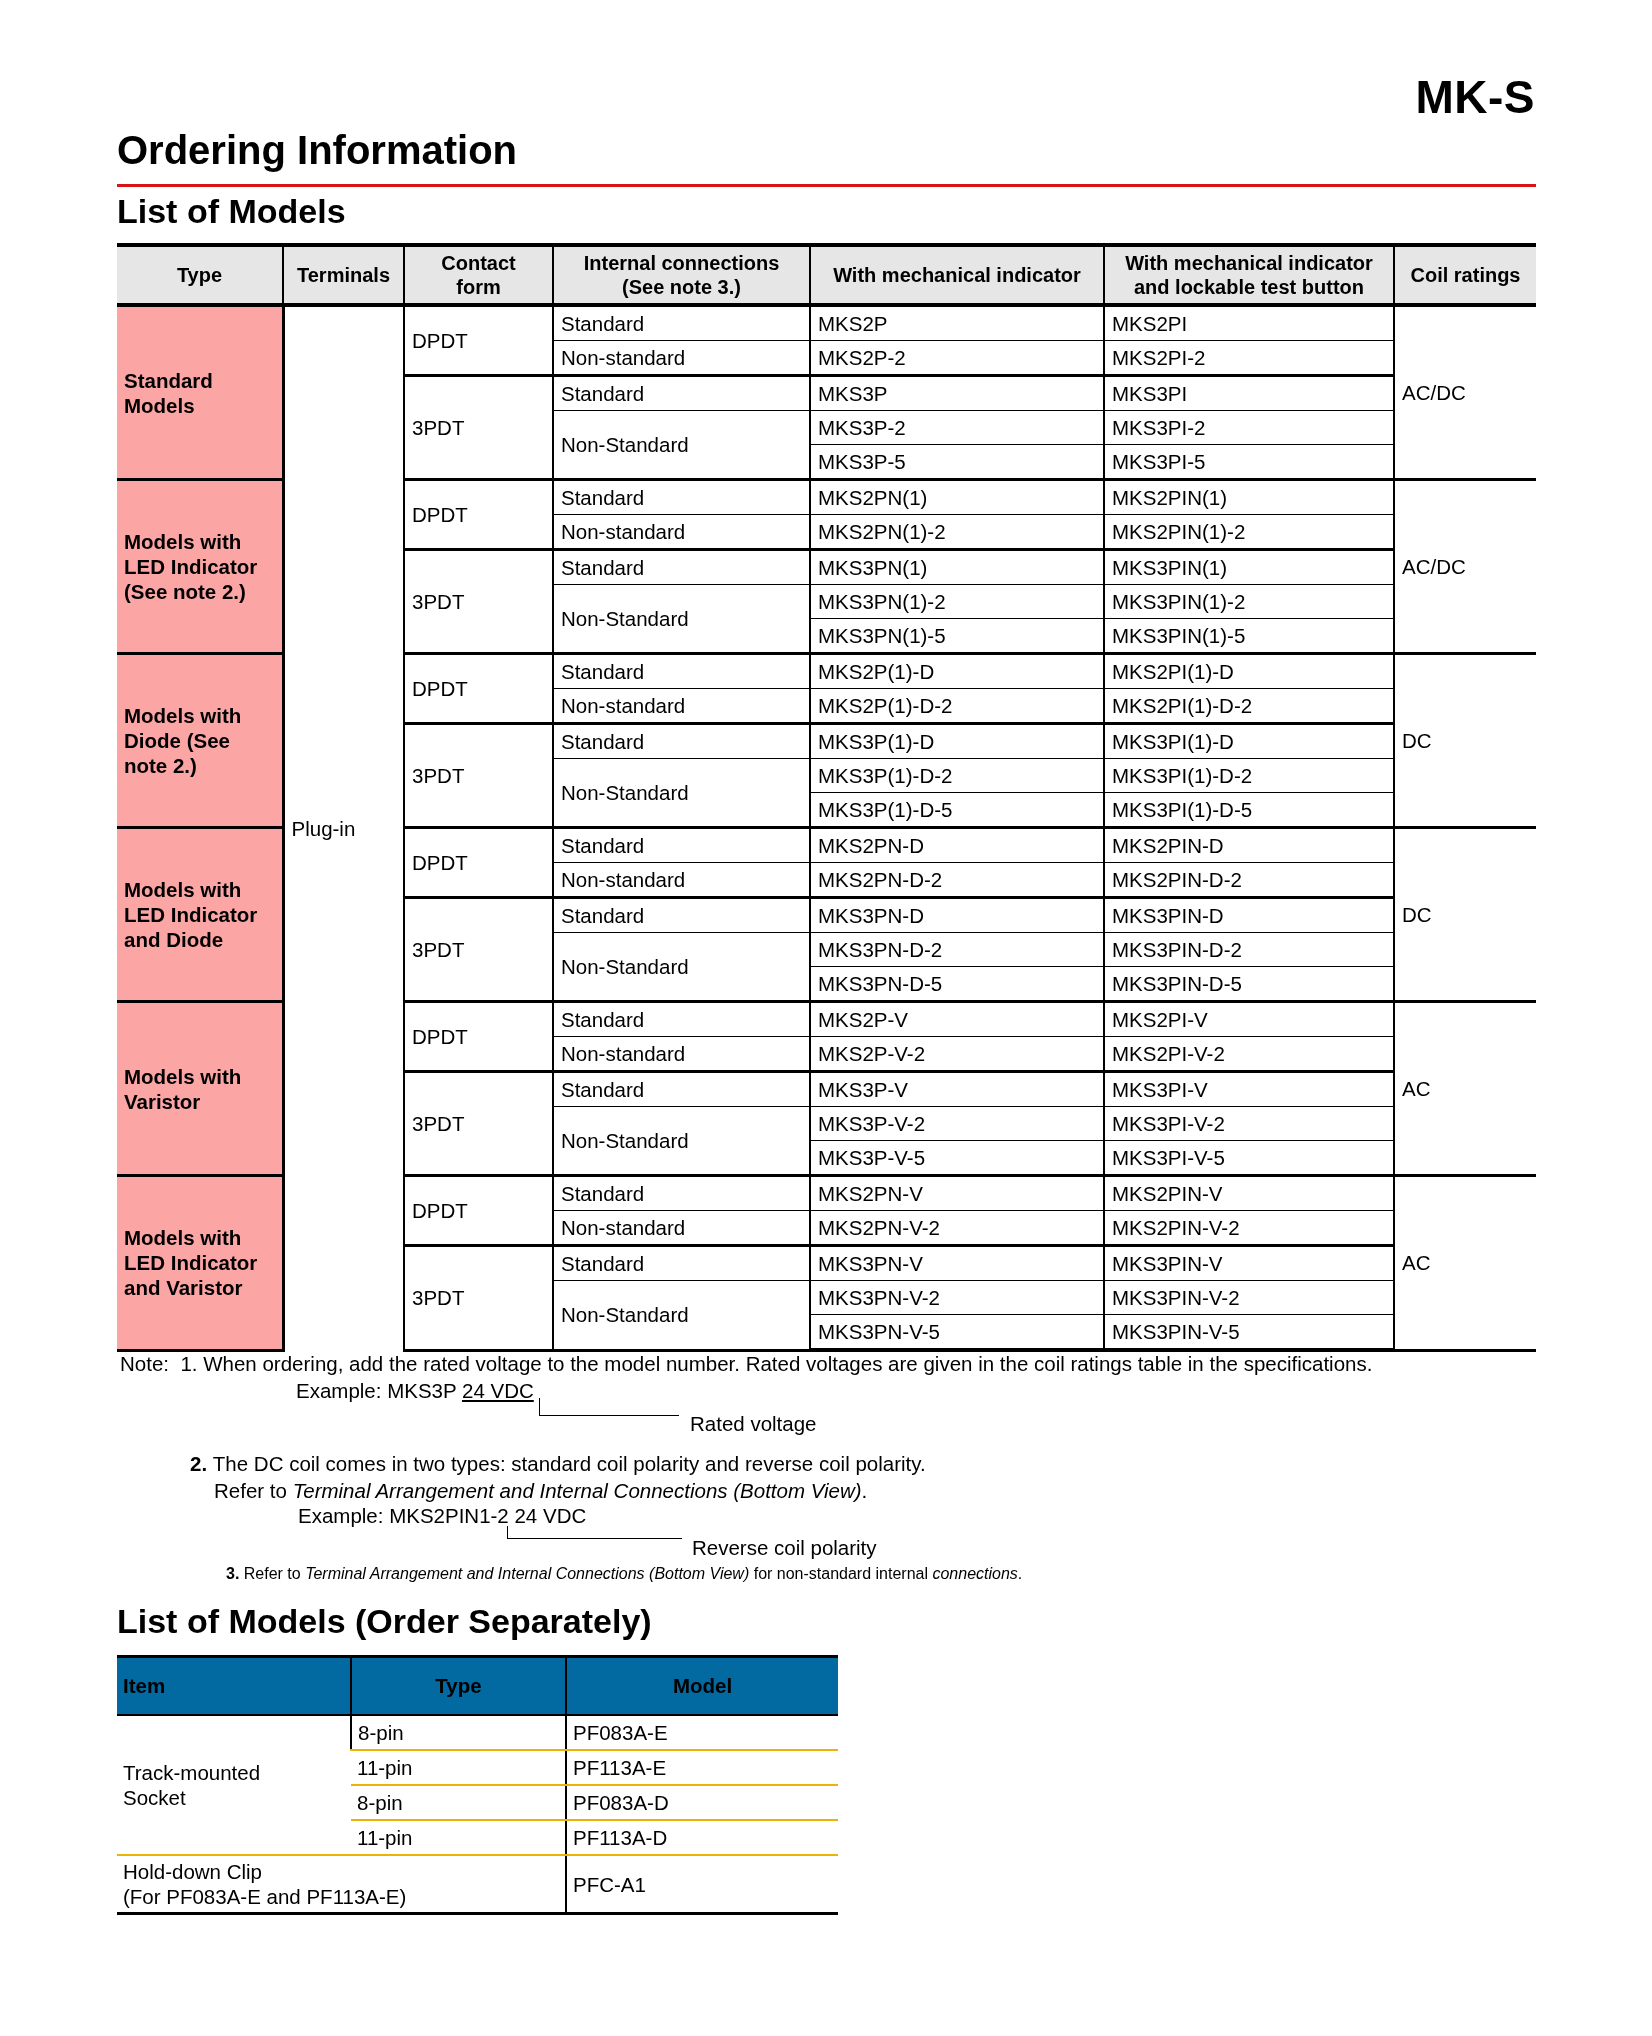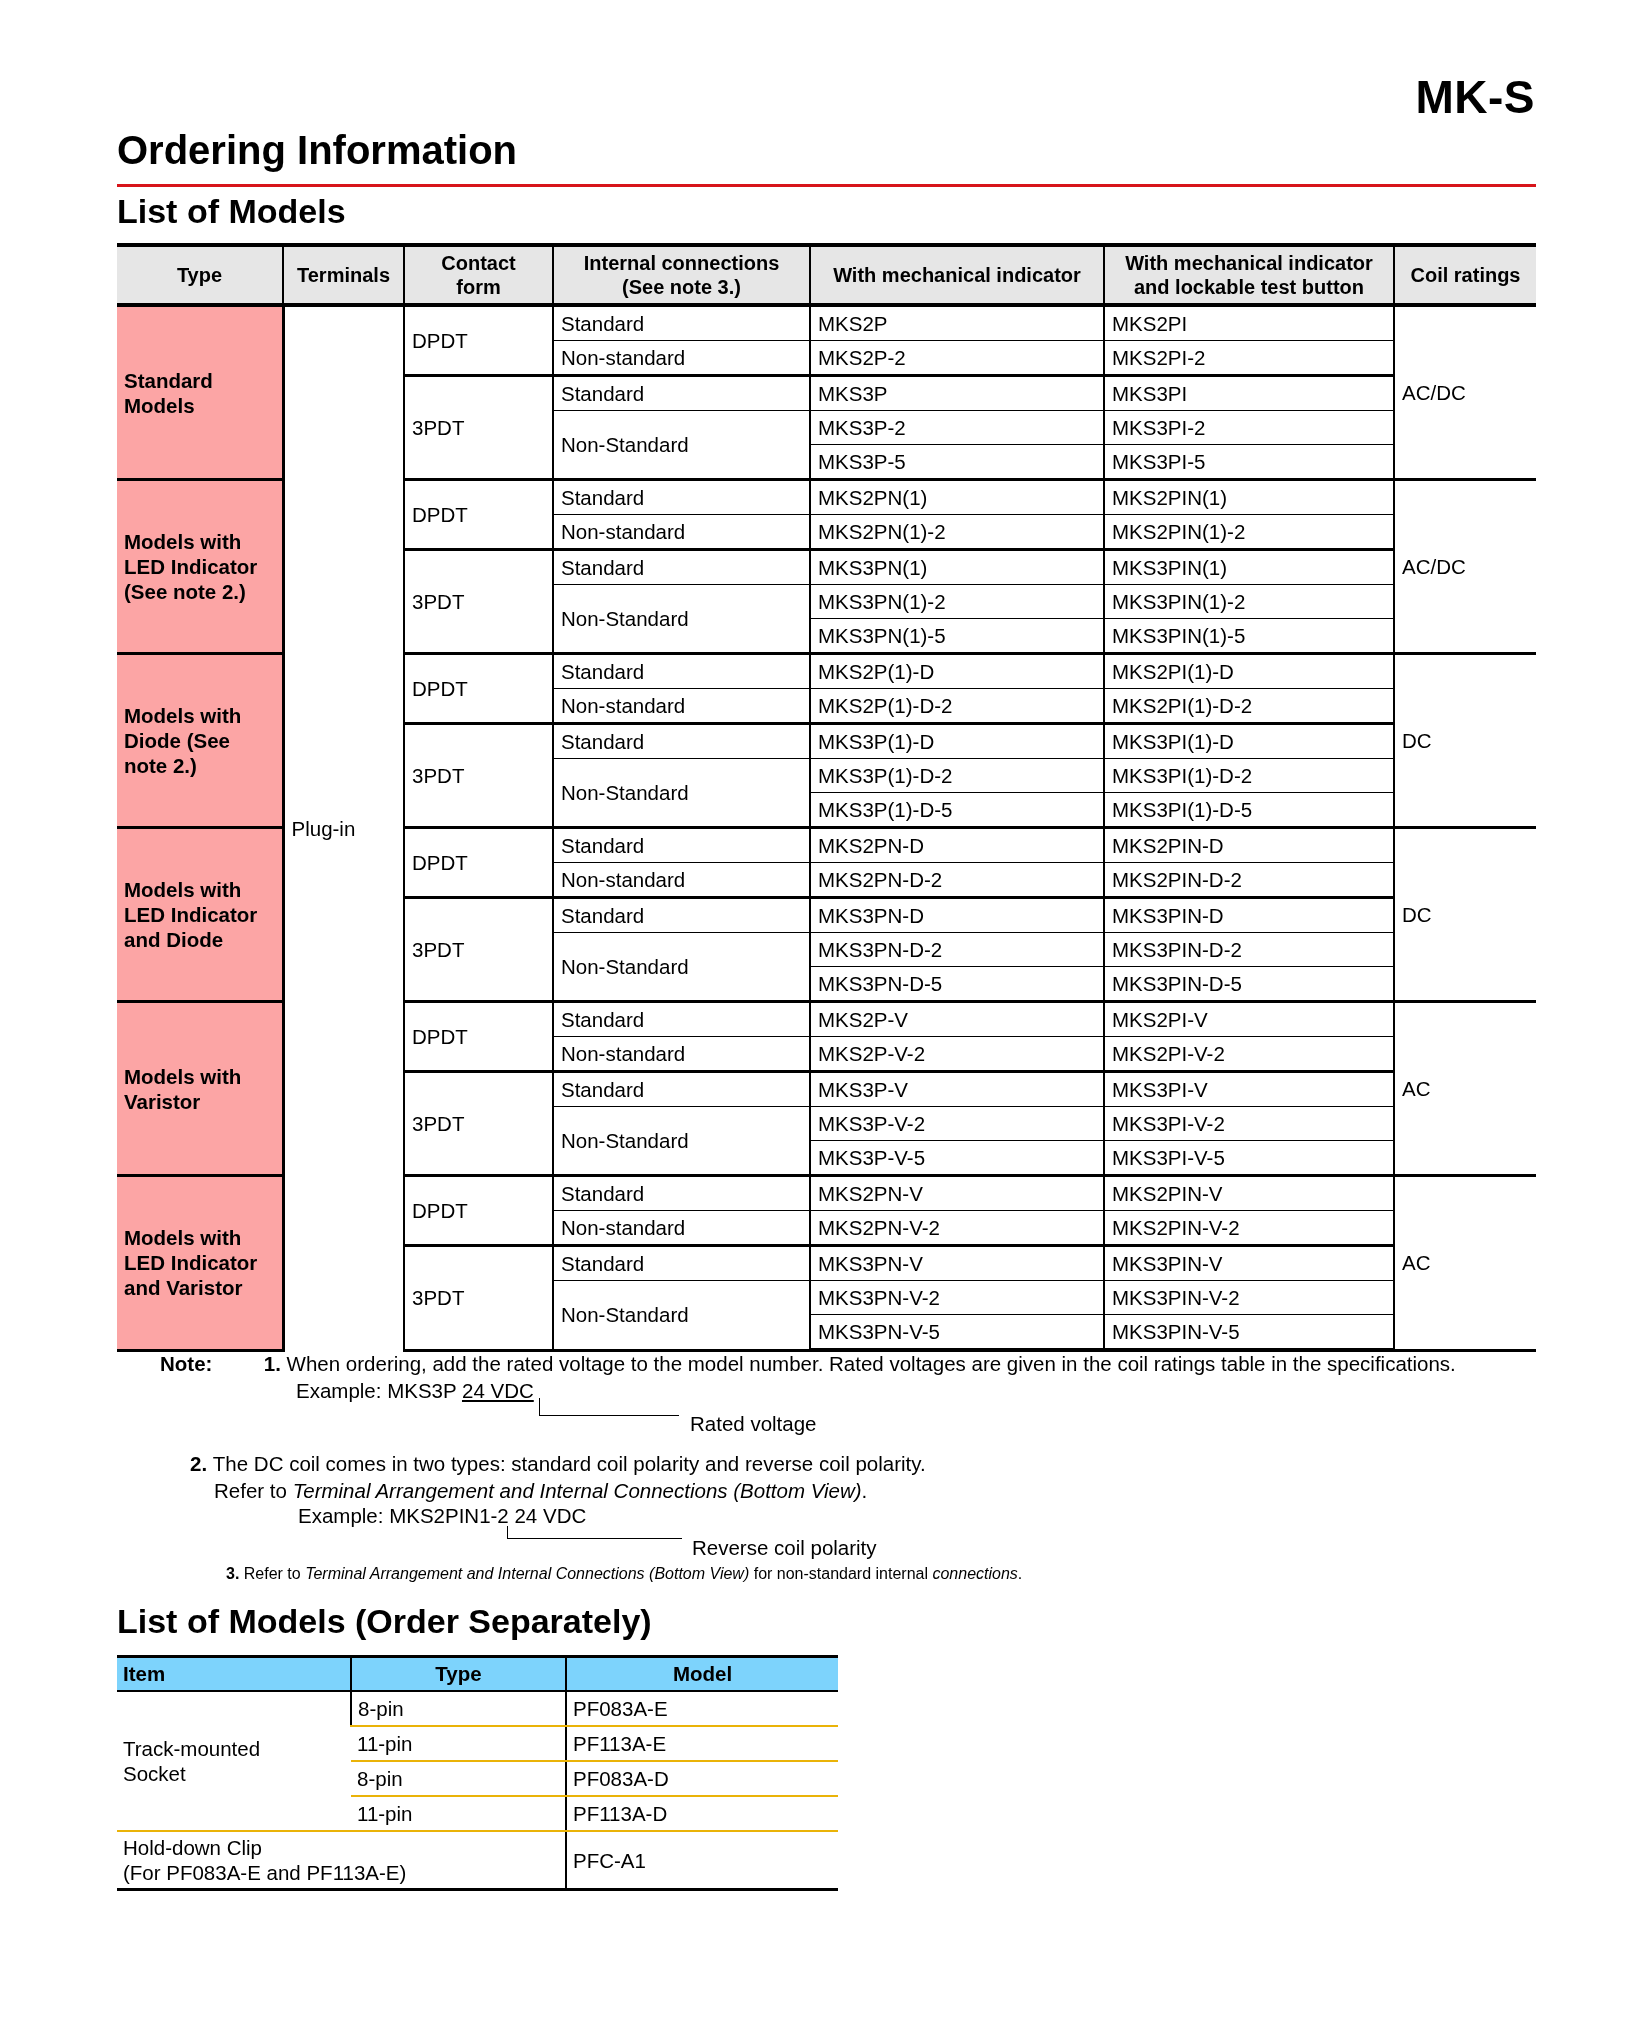--- a/index.html
+++ b/index.html
@@ -14,37 +14,37 @@
   table.models th { background: #e6e6e6; font-weight: bold; font-size: 20px; line-height: 24px; height: 56px; padding: 0 4px; text-align: center; border-left: 2px solid #000; border-top: 4px solid #000; border-bottom: 4px solid #000; }
   table.models th:first-child { border-left: none; }
   table.models td { height: 33px; padding: 0 7px; border-left: 2px solid #000; border-bottom: 1px solid #000; vertical-align: middle; white-space: nowrap; }
   table.models td.type { background: #fca5a5; font-weight: bold; border-left: none; border-bottom: 3px solid #000; border-right: 3px solid #000; white-space: normal; line-height: 25px; }
   table.models td.term { border-bottom: none; }
   table.models td.group-end { border-bottom: 3px solid #000; }
   table.models td.form-end { border-bottom: 3px solid #000; }
   table.models tr.last td { border-bottom: 4px solid #000; margin-left: 46px; }
 
   .notes { left: 120px; top: 1350px; width: 1430px; font-size: 20.5px; line-height: 27px; }
-  .notes .lbl { font-weight: bold; margin-left: 40px; }
+  .notes .lbl { font-weight: normal; }
   .ex1 { left: 296px; top: 1379px; font-size: 20.5px; }
   .ex1 u { text-decoration: underline; }
   .rv-label { left: 690px; top: 1412px; font-size: 20.5px; }
   .line-v1 { left: 539px; top: 1398px; width: 1px; height: 18px; background: #000; }
   .line-h1 { left: 539px; top: 1415px; width: 140px; height: 1px; background: #000; }
   .note2a { left: 190px; top: 1452px; font-size: 20.5px; }
   .note2b { left: 214px; top: 1479px; font-size: 20.5px; }
   .ex2 { left: 298px; top: 1504px; font-size: 20.5px; }
   .rcp-label { left: 692px; top: 1536px; font-size: 20.5px; }
   .line-v2 { left: 507px; top: 1526px; width: 1px; height: 13px; background: #000; }
   .line-h2 { left: 507px; top: 1538px; width: 175px; height: 1px; background: #000; }
   .note3 { left: 190px; top: 1565px; font-size: 16px; margin-left: 36px; }
 
   .h2b { left: 117px; top: 1602px; font-size: 34px; font-weight: bold; }
   table.sep { position: absolute; left: 117px; top: 1655px; width: 721px; border-collapse: collapse; table-layout: fixed; font-size: 20.5px; }
-  table.sep th { background: #7dd3fc; font-weight: bold; height: 32px; border-top: 3px solid #000; border-bottom: 2px solid #000; border-left: 2px solid #000; padding: 0 6px; }
+  table.sep th { background: #0369a1; font-weight: bold; height: 32px; border-top: 3px solid #000; border-bottom: 2px solid #000; border-left: 2px solid #000; padding: 12px 6px; }
   table.sep th:first-child { border-left: none; text-align: left; }
   table.sep td { height: 33px; padding: 0 6px; border-left: 2px solid #000; border-bottom: 2px solid #eab308; vertical-align: middle; }
   table.sep td:first-child { border-left: none; }
   table.sep td.item { line-height: 25px; }
   table.sep tr.last td { border-bottom: 3px solid #000; height: 56px; line-height: 25px; }
 </style>
 </head>
 <body>
 
 <div class="abs series-tag">MK-S</div>

